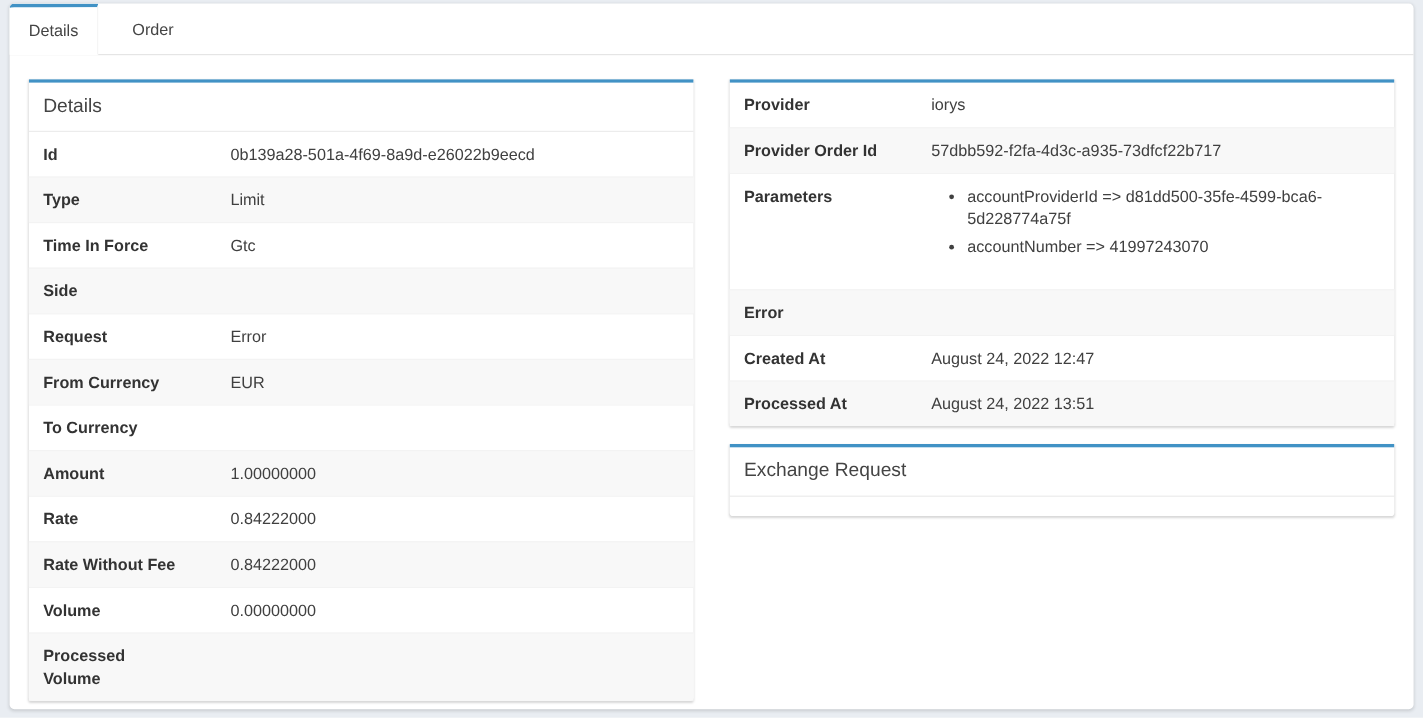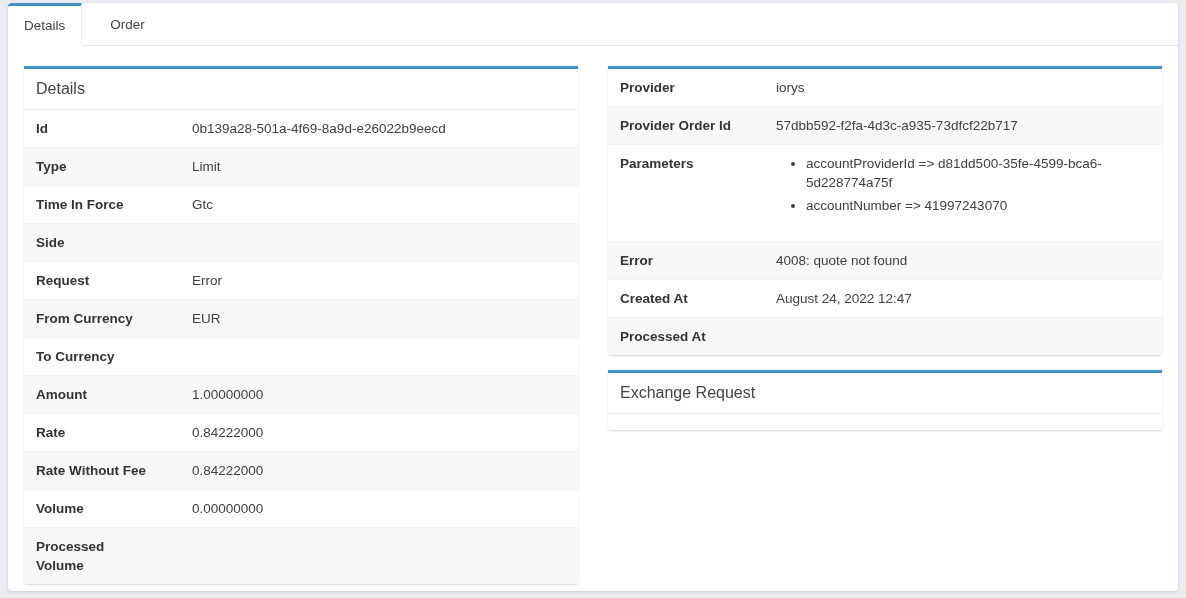--- a/index.html
+++ b/index.html
@@ -159,28 +159,28 @@
               <div class="label">Parameters</div>
               <div class="value">
                 <ul>
                   <li>accountProviderId =&gt; d81dd500-35fe-4599-bca6-5d228774a75f</li>
                   <li>accountNumber =&gt; 41997243070</li>
                 </ul>
               </div>
             </div>
             <div class="row">
               <div class="label">Error</div>
-              <div class="value">4008: quote not found</div>
             </div>
             <div class="row">
               <div class="label">Created At</div>
               <div class="value">August 24, 2022 12:47</div>
             </div>
             <div class="row">
               <div class="label">Processed At</div>
+              <div class="value">August 24, 2022 13:51</div>
             </div>
           </div>
         </section>
 
         <section class="panel">
           <h2 class="panel-title">Exchange Request</h2>
           <div class="panel-body-empty"></div>
         </section>
       </div>
 

